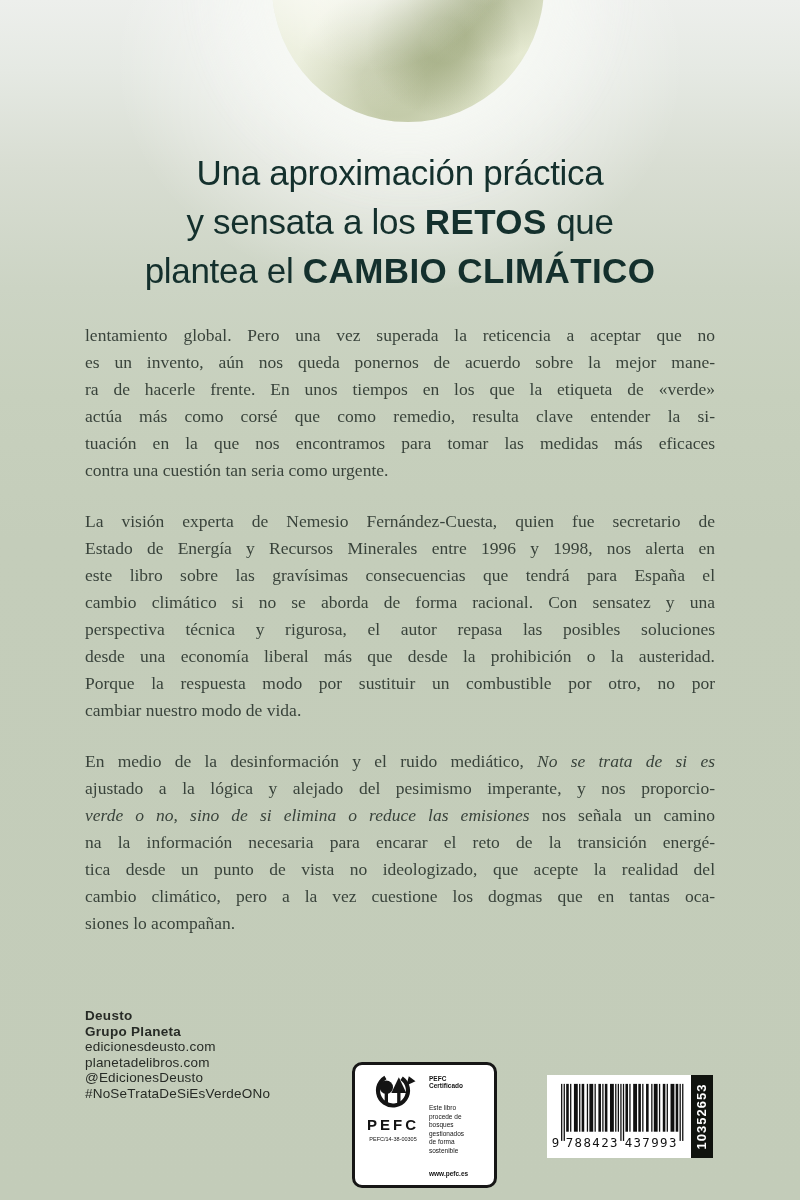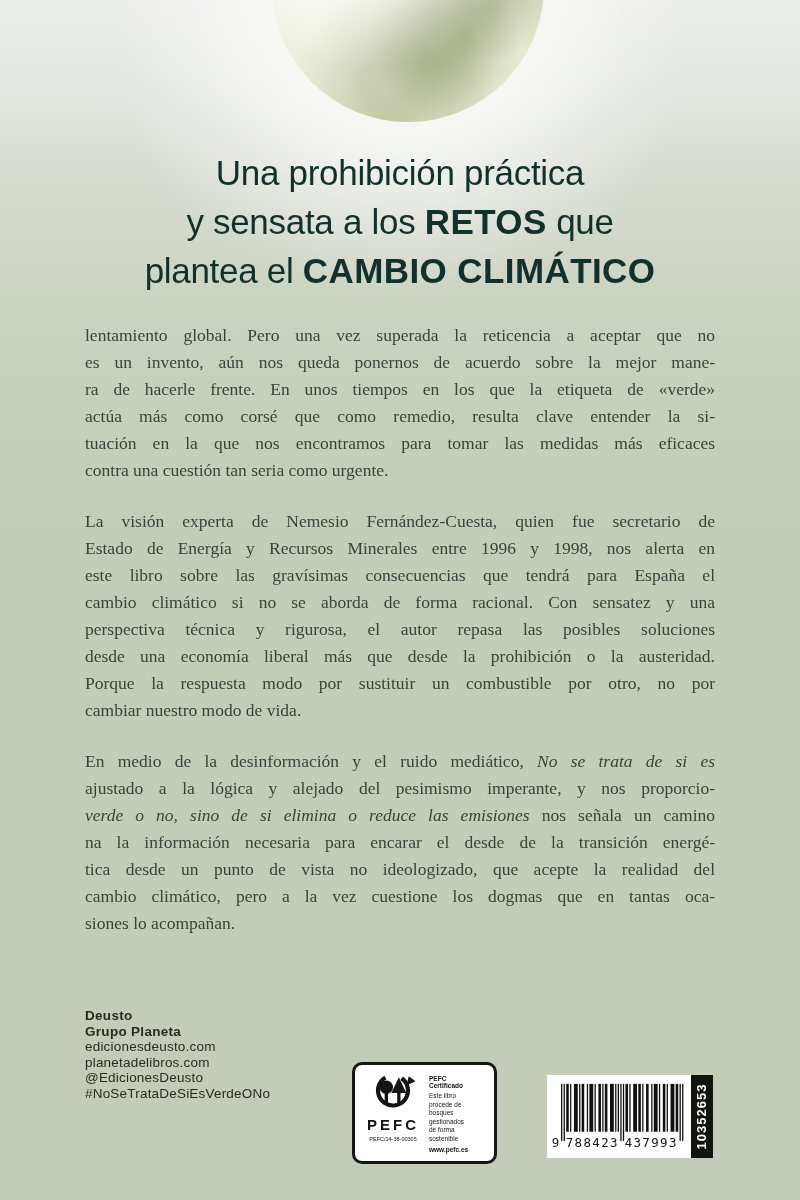--- a/index.html
+++ b/index.html
@@ -41,21 +41,21 @@
   .line { text-align:justify; text-align-last:justify; }
   .line.last { text-align-last:left; }
   .i { font-style:italic; }
   .b { font-weight:700;margin-top:24px; }
   .publisher {
     position:absolute; left:85px; top:1008px;
     font-size:13.5px; line-height:15.5px; color:#272b26; letter-spacing:0.2px;
   }
   .publisher .b { letter-spacing:0.3px; }
   .pefc {
-    position:absolute; left:352px; top:1062px; width:145px; height:102px;
+    position:absolute; left:352px; top:1062px; width:145px; height:126px;
     background:#ffffff; border:3px solid #161616; border-radius:10px;
     display:flex; padding:6px 23px 5px 7px; gap:5px; color:#141414;
   }
   .pefc-left { width:62px; display:flex; flex-direction:column; align-items:center; }
   .pefc-word { font-size:15px; font-weight:700; letter-spacing:3px; margin-top:1px; }
   .pefc-code { font-size:5.5px; margin-top:3px; white-space:nowrap; }
   .pefc-right { flex:1; display:flex; flex-direction:column; justify-content:space-between; padding:4px 0 3px 0; }
   .pefc-cert { font-size:6.5px; font-weight:700; }
   .pefc-desc { font-size:6.5px; line-height:8.5px; }
   .pefc-web  { font-size:6.5px; font-weight:700; }
@@ -74,21 +74,21 @@
 </style>
 </head>
 <body>
 
 <div class="page">
 
   <div class="glow"></div>
   <div class="globe"></div>
 
   <header class="headline" id="headline">
-      <div><span>Una prohibición práctica</span></div>
+      <div><span>Una aproximación práctica</span></div>
       <div><span>y sensata a los </span><span class="b">RETOS</span><span> que</span></div>
       <div><span>plantea el </span><span class="b">CAMBIO CLIMÁTICO</span></div>
     </header>
 
   <main class="synopsis" id="synopsis">
       <div class="para">
         <div class="line"><span>lentamiento global. Pero una vez superada la reticencia a aceptar que no</span></div>
         <div class="line"><span>es un invento, aún nos queda ponernos de acuerdo sobre la mejor mane-</span></div>
         <div class="line"><span>ra de hacerle frente. En unos tiempos en los que la etiqueta de «verde»</span></div>
         <div class="line"><span>actúa más como corsé que como remedio, resulta clave entender la si-</span></div>
@@ -102,21 +102,21 @@
         <div class="line"><span>cambio climático si no se aborda de forma racional. Con sensatez y una</span></div>
         <div class="line"><span>perspectiva técnica y rigurosa, el autor repasa las posibles soluciones</span></div>
         <div class="line"><span>desde una economía liberal más que desde la prohibición o la austeridad.</span></div>
         <div class="line"><span>Porque la respuesta modo por sustituir un combustible por otro, no por</span></div>
         <div class="line last"><span>cambiar nuestro modo de vida.</span></div>
       </div>
       <div class="para">
         <div class="line"><span>En medio de la desinformación y el ruido mediático, </span><span class="i">No se trata de si es</span></div>
         <div class="line"><span>ajustado a la lógica y alejado del pesimismo imperante, y nos proporcio-</span></div>
         <div class="line"><span class="i">verde o no, sino de si elimina o reduce las emisiones</span><span> nos señala un camino</span></div>
-        <div class="line"><span>na la información necesaria para encarar el desde de la transición energé-</span></div>
+        <div class="line"><span>na la información necesaria para encarar el reto de la transición energé-</span></div>
         <div class="line"><span>tica desde un punto de vista no ideologizado, que acepte la realidad del</span></div>
         <div class="line"><span>cambio climático, pero a la vez cuestione los dogmas que en tantas oca-</span></div>
         <div class="line last"><span>siones lo acompañan.</span></div>
       </div>
     </main>
 
   <footer>
 
     <div class="publisher" id="publisher">
         <div><span class="b">Deusto</span></div>

